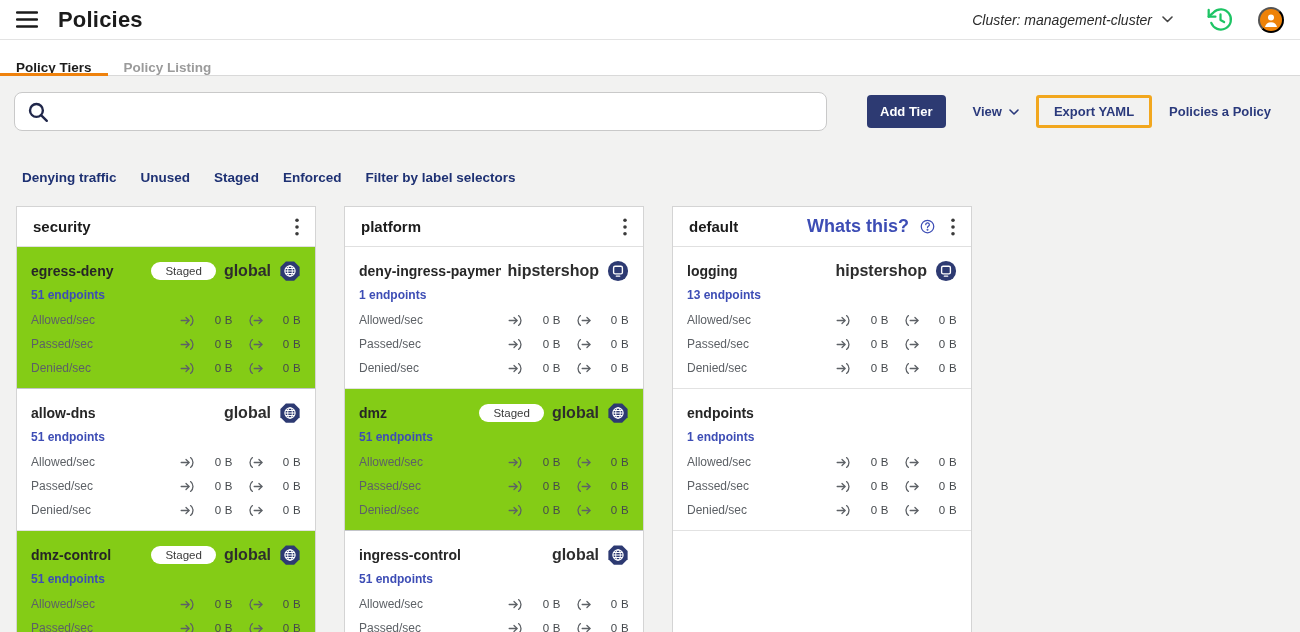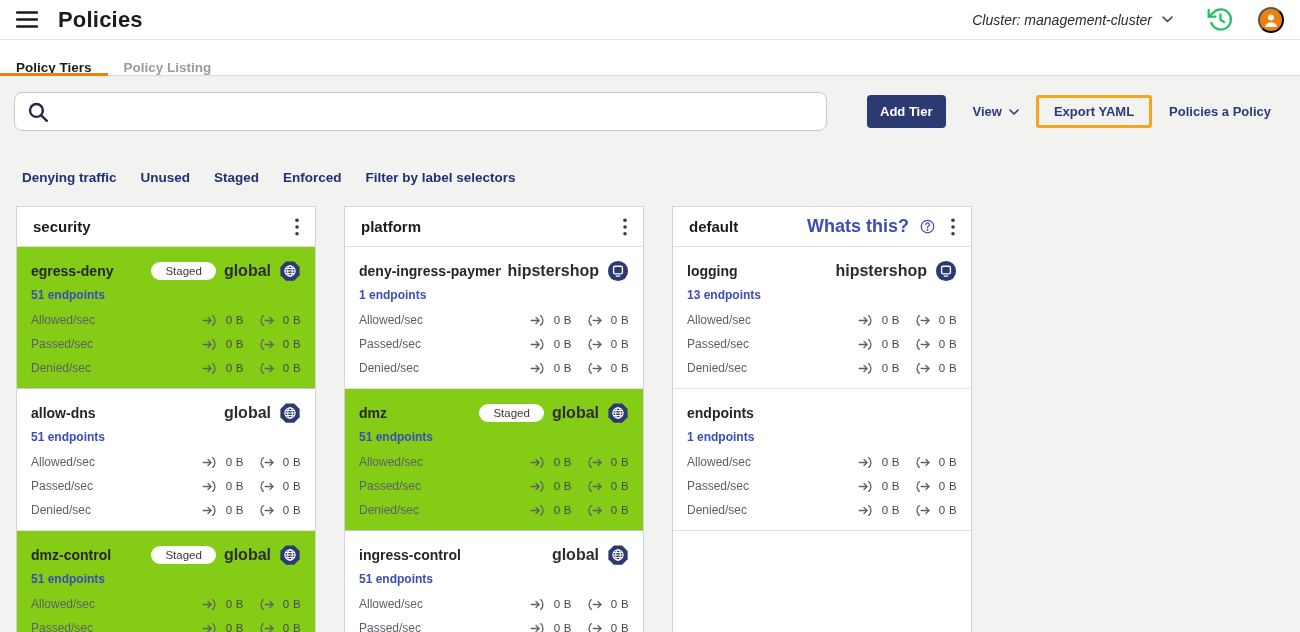--- a/index.html
+++ b/index.html
@@ -61,21 +61,21 @@
   .card-head { display:flex; align-items:center; min-height:25px; }
   .pname { flex:1; min-width:0; white-space:nowrap; overflow:hidden; font-size:14px; font-weight:700; color:#262626; }
   .head-right { display:flex; align-items:center; gap:8px; flex-shrink:0; margin-left:6px; }
   .pill { background:#fff; border-radius:12px; padding:3px 14px; font-size:11.5px; color:#3a3a3a; }
   .scope { font-size:16px; font-weight:700; color:#2d2d2d; }
   .scope-icon { width:22px; height:22px; display:flex; }
   .endpoints { display:inline-block; margin-top:5px; font-size:12px; font-weight:600; color:#3d4db5; text-decoration:none; cursor:pointer; }
   .metrics { margin-top:10px; display:flex; flex-direction:column; gap:10px; }
   .metric-row { display:flex; justify-content:space-between; align-items:center; font-size:12px; color:#5d6166; }
   .mvals { display:flex; gap:15px; align-items:center; }
-  .pair { display:flex; gap:9px; align-items:center; }
+  .pair { display:flex; gap:20px; align-items:center; }
   .mval { font-size:11.5px; color:#45494d; letter-spacing:.3px; }
   svg.flow { flex-shrink:0; }
 </style>
 </head>
 <body>
 
 <div class="app">
 
   <header class="topbar">
     <div class="topbar-left">

